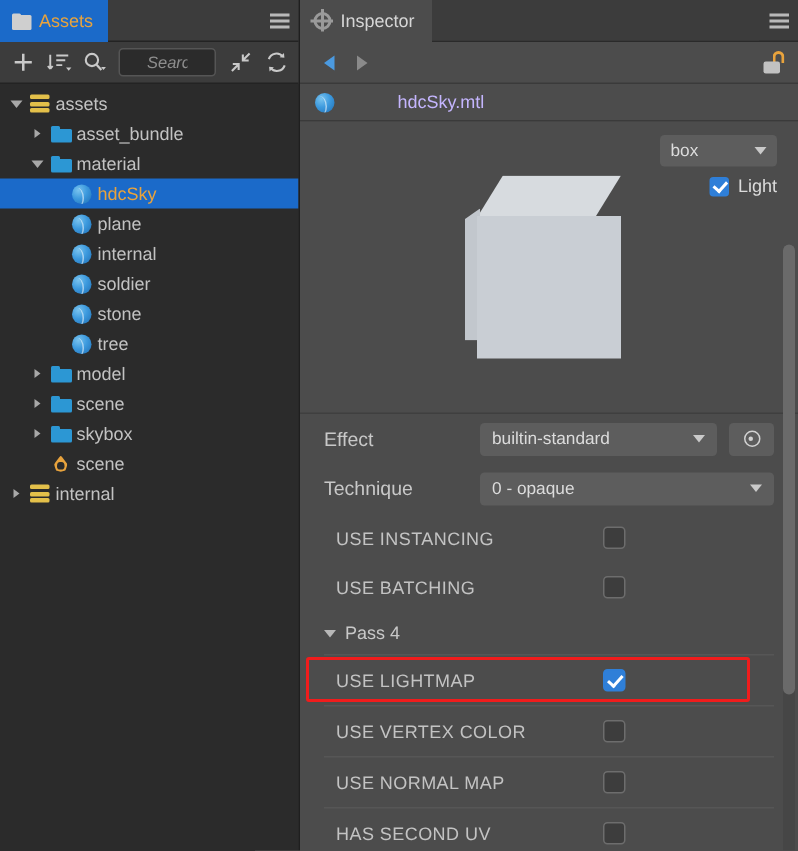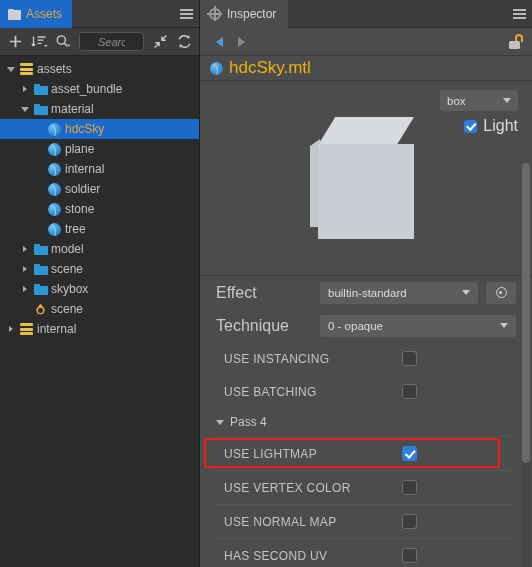--- a/index.html
+++ b/index.html
@@ -200,21 +200,21 @@
     position: absolute; top: 0; left: 7px;
     width: 8px; height: 8px;
     border: 2px solid #e8a33d; border-bottom: 0;
     border-radius: 4px 4px 0 0;
   }
 
   .insp-file {
     height: 25px; display: flex; align-items: center; gap: 6px;
     padding: 0 10px; border-bottom: 1px solid #3a3a3a;
   }
-  .insp-file-name { color: #eab308; font-size: 17px; }
+  .insp-file-name { color: #c4b5fd; font-size: 12px; margin-left: 36px; }
 
   .insp-body { flex: 1; overflow: hidden; position: relative; }
 
   .preview {
     height: 195px; background: #4c4c4c; position: relative;
     border-bottom: 1px solid #3f3f3f;
   }
   .preview-ctrls {
     position: absolute; right: 14px; top: 9px;
     display: flex; flex-direction: column; align-items: flex-end; gap: 6px;
@@ -225,21 +225,21 @@
     display: flex; align-items: center; justify-content: space-between;
     padding: 0 7px; font-size: 11.5px; color: #dcdcdc; cursor: pointer;
     min-width: 78px;
   }
   .caret {
     width: 0; height: 0; margin-left: 10px;
     border-left: 4.5px solid transparent; border-right: 4.5px solid transparent;
     border-top: 5px solid #c9c9c9;
   }
   .chk-line { display: flex; align-items: center; gap: 6px; cursor: pointer; }
-  .chk-line-label { font-size: 16px; color: #dcdcdc; }
+  .chk-line-label { font-size: 12px; color: #dcdcdc; }
   .cb {
     width: 13px; height: 13px; border-radius: 2.5px;
     background: #3d3d3d; border: 1px solid #6d6d6d;
     display: flex; align-items: center; justify-content: center;
   }
   .cb.on { background: #2f7fd8; border-color: #2f7fd8; }
   .cb.on::after {
     content: ""; width: 3.5px; height: 7px;
     border: solid #fff; border-width: 0 2px 2px 0;
     transform: rotate(42deg) translate(-0.5px, -1px);
@@ -264,21 +264,21 @@
     position: absolute; top: 22px; left: 0;
     width: 10px; height: 88px; background: #c2c7cd;
     clip-path: polygon(0% 8%, 100% 0%, 100% 100%, 0% 100%);
   }
 
   .prop-list { background: #4c4c4c; }
   .prop-row {
     height: 33px; display: flex; align-items: center;
     padding: 0 16px 0 16px; position: relative;
   }
-  .prop-label { font-size: 16px; color: #c8c8c8; width: 104px; flex: 0 0 104px; }
+  .prop-label { font-size: 13px; color: #c8c8c8; width: 104px; flex: 0 0 104px; }
   .prop-field { flex: 1; display: flex; align-items: center; gap: 8px; }
   .select {
     flex: 1; height: 22px; background: #5d5d5d; border-radius: 3px;
     display: flex; align-items: center; justify-content: space-between;
     padding: 0 8px; font-size: 11.5px; color: #dcdcdc; cursor: pointer;
   }
   .icon-btn {
     width: 30px; height: 22px; background: #5d5d5d; border-radius: 3px;
     display: flex; align-items: center; justify-content: center; cursor: pointer;
   }

